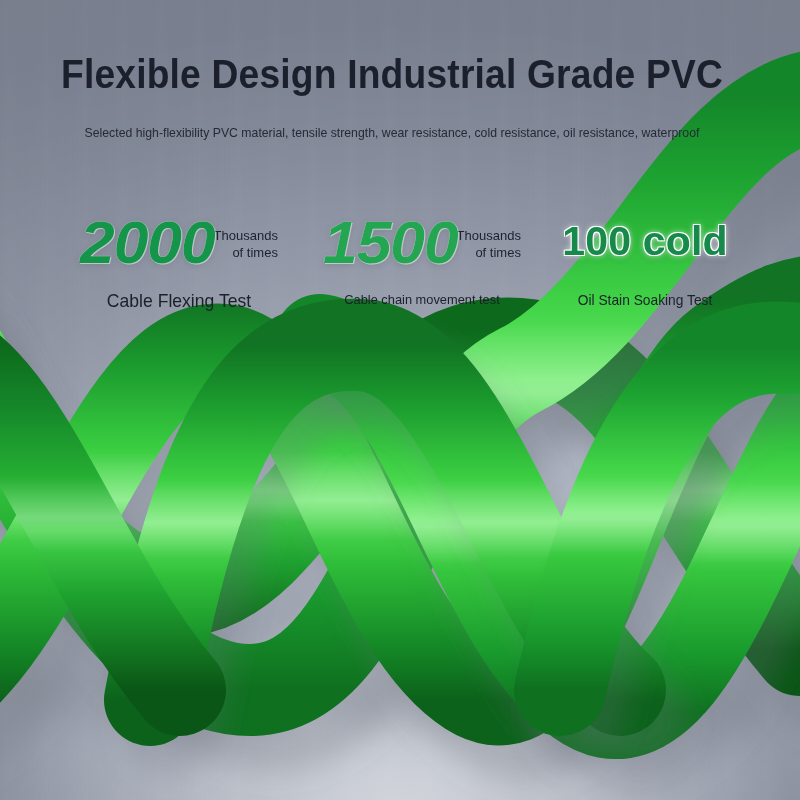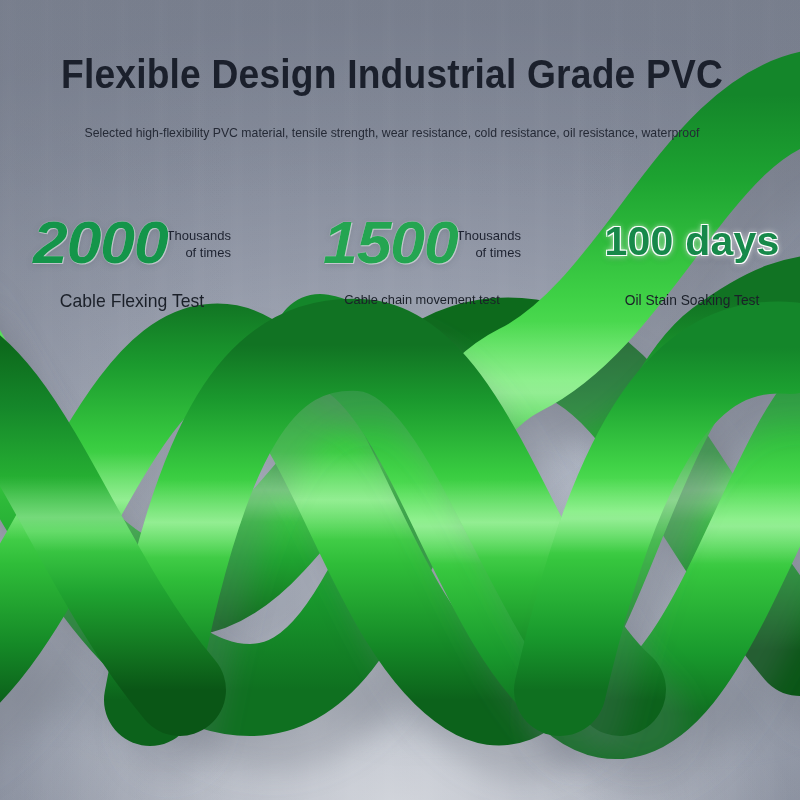--- a/index.html
+++ b/index.html
@@ -86,21 +86,20 @@
 
   
   .stats {
     position: absolute;
     top: 212px;
     left: 0; right: 0;
     z-index: 6;
     display: flex;
     justify-content: center;
     align-items: flex-start;
-    gap: 47px;
   }
   .stat { position: relative; }
   .stat-0 { width: 250px; margin-left: 4px; }
   .stat-1 { width: 236px; }
   .stat-2 { width: 210px; }
 
   .stat-top {
     display: flex;
     align-items: flex-start;
     justify-content: center;
@@ -315,20 +314,20 @@
         <span class="unit">
           <span>Thousands</span><br>
           <span>of times</span>
         </span>
       </div>
       <div class="stat-label">Cable chain movement test</div>
     </div>
 
     <div class="stat stat-2">
       <div class="stat-top">
-        <span class="days-num">100 days</span>
+        <span class="days-num">100 cold</span>
       </div>
       <div class="stat-label">Oil Stain Soaking Test</div>
     </div>
 
   </div>
 
 </div>
 
 </body></html>

